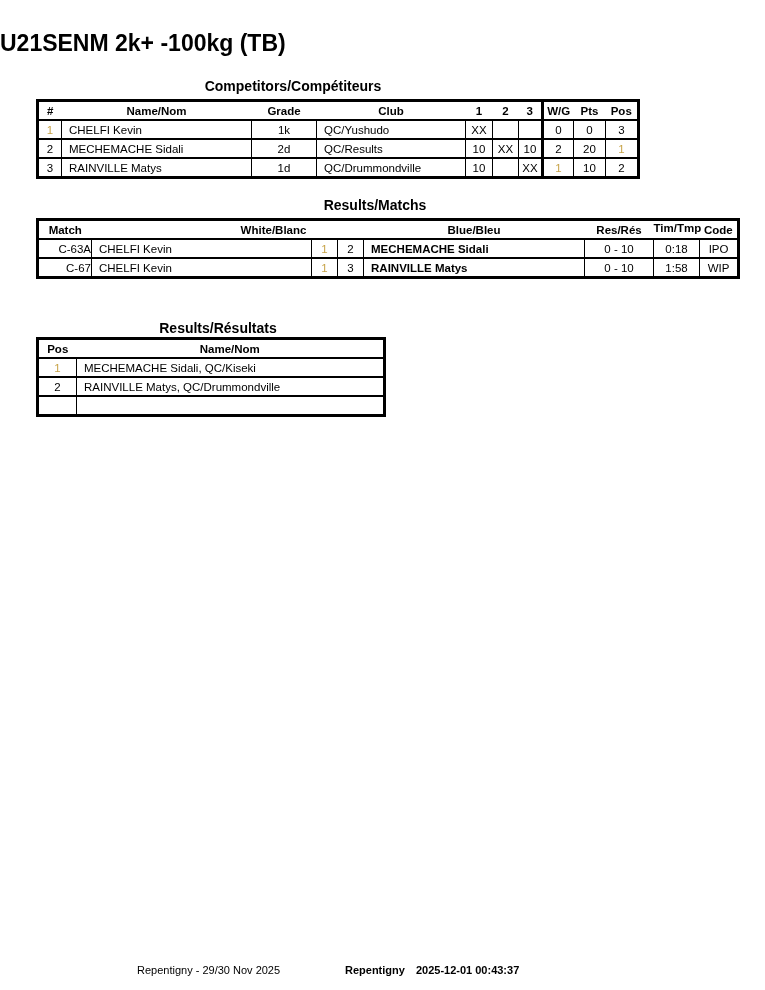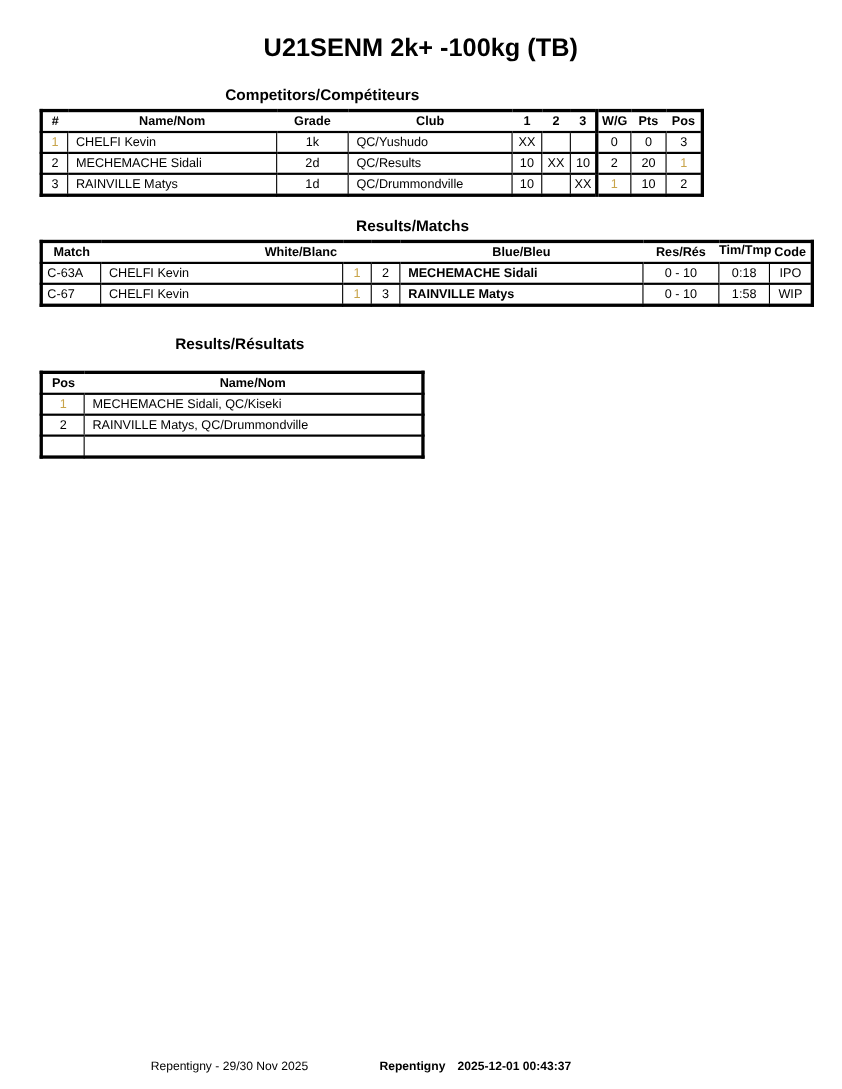--- a/index.html
+++ b/index.html
@@ -3,28 +3,28 @@
 <meta charset="utf-8">
 <style>
   html,body { margin:0; padding:0; background:#fff; }
   .page {
     position:relative; width:765px; height:990px; background:#ffffff;
     font-family:"Liberation Sans", sans-serif; color:#000;
     overflow:hidden;
   }
   .title {
     position:absolute; top:30px; left:0; width:765px;
-    text-align:center; font-size:23px; font-weight:bold;
+    font-size:23px; font-weight:bold;
   }
   .sec-heading {
     position:absolute; font-size:14px; font-weight:bold; text-align:center;
   }
   #comp-heading   { left:103px; top:78px;  width:380px; }
   #match-heading  { left:175px; top:197px; width:400px; }
-  #res-heading    { left:38px;  top:304px; width:360px; }
+  #res-heading    { left:38px;  top:320px; width:360px; }
 
   table {
     position:absolute; left:36px;
     border-collapse:collapse; table-layout:fixed;
     border:3px solid #000;
     font-size:11.5px;
   }
   #competitors { top:99px;  width:601px; }
   #matches     { top:218px; width:701px; }
   #results     { top:337px; width:347px; }
@@ -36,21 +36,21 @@
   td {
     padding:0; height:17px;
     border-left:1px solid #000; border-top:2px solid #000;
     white-space:nowrap; overflow:hidden;
   }
   td:first-child { border-left:none; }
   .sep { border-left:3px solid #000 !important; }
 
   .c { text-align:center; }
   .l { text-align:left; padding-left:7px; }
-  .l2 { text-align:left; padding-left:4px; }
+  .l2 { text-align:right; padding-left:4px; }
   .bold { font-weight:bold; }
   .gold { color:var(--gold,#C8A44A); }
 
   .white-th { text-align:center; padding-left:92px; }
   .raise { display:inline-block; transform:translateY(-2px); }
 
   .footer-left {
     position:absolute; left:107px; top:964px;
     font-size:11px; font-weight:normal;margin-left:30px;
   }

